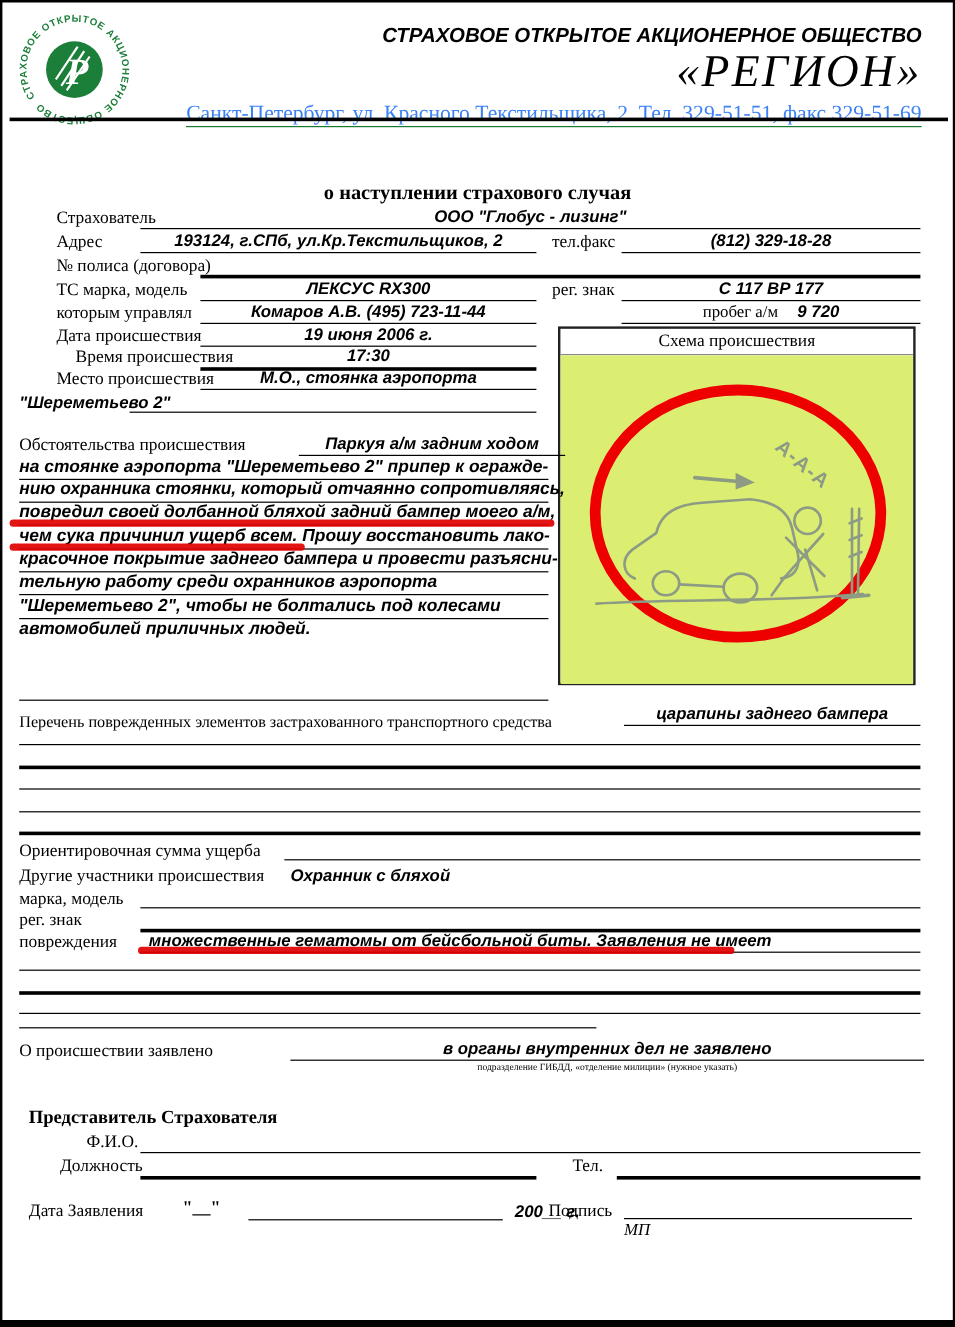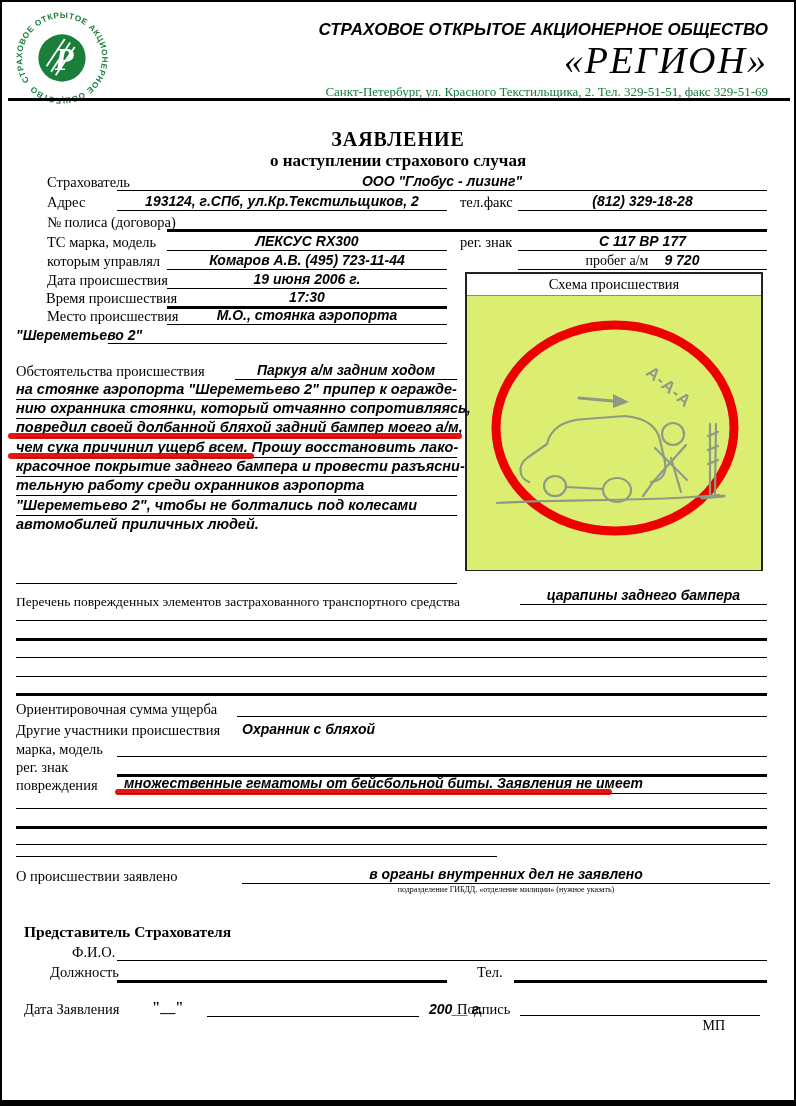--- a/index.html
+++ b/index.html
@@ -17,33 +17,33 @@
   .rule.thick{border-top-width:3px;}
   .redmark{position:absolute;height:6px;background:#e10000;border-radius:3px;opacity:.92;}
   .crow{position:absolute;left:14px;width:441px;height:19px;border-bottom:1px solid #000;
         font-family:"Liberation Sans",sans-serif;font-weight:bold;font-style:italic;
         font-size:14.5px;line-height:18px;white-space:nowrap;}
   .crow.nob{border-bottom:none;}
   .hdr-type{position:absolute;right:26px;top:18px;font-family:"Liberation Sans",sans-serif;
         font-weight:bold;font-style:italic;font-size:17px;white-space:nowrap;}
   .hdr-name{position:absolute;right:26px;top:36px;font-style:italic;font-size:38px;
         letter-spacing:2px;white-space:nowrap;}
-  .hdr-addr{position:absolute;right:26px;top:82px;font-size:13px;color:#15803d;
+  .hdr-addr{position:absolute;right:26px;top:82px;font-size:18px;color:#3b82f6;
         border-bottom:1px solid #157a2e;padding-bottom:0px;white-space:nowrap;}
   .title1{position:absolute;left:0;right:0;top:126px;text-align:center;font-weight:bold;
         font-size:20px;letter-spacing:1px;}
   .title2{position:absolute;left:0;right:0;top:149px;text-align:center;font-weight:bold;font-size:17px;}
   .schema{position:absolute;left:463px;top:270px;width:298px;height:299px;border:2px solid #222;
         box-sizing:border-box;background:#fff;}
   .schema-title{height:21px;line-height:20px;text-align:center;font-size:14.5px;
         border-bottom:1px solid #888;}
   .smallprint{position:absolute;left:240px;top:883px;width:528px;text-align:center;
         font-size:8px;font-weight:normal;letter-spacing:0px;}
   .reptitle{position:absolute;left:22px;top:921px;font-weight:bold;font-size:15.5px;}
-  .mp{position:absolute;left:518px;top:1016px;width:205px;text-align:right;font-size:14px;}
+  .mp{position:absolute;left:518px;top:1016px;width:205px;text-align:left;font-size:14px;font-style:italic;}
 </style>
 </head>
 <body>
 
 <div class="page">
 
   <svg class="abs" style="left:10px;top:6px;" width="100" height="100" viewBox="0 0 110 110">
     <defs>
       <path id="ring" d="M55,11 a44,44 0 1 1 -0.01,0" fill="none"></path>
     </defs>
@@ -55,21 +55,20 @@
     <circle cx="55" cy="55" r="26" fill="#1b7f3a"></circle>
     <path d="M38,64 L58,34 M43,70 L64,38 M48,74 L69,43" stroke="#fff" stroke-width="2" fill="none"></path>
     <text x="47" y="68" font-size="34" font-weight="bold" font-style="italic" fill="#fff" font-family="'Liberation Serif',serif">Р</text>
   </svg>
 
   <div class="hdr-type">СТРАХОВОЕ ОТКРЫТОЕ АКЦИОНЕРНОЕ ОБЩЕСТВО</div>
   <div class="hdr-name">«РЕГИОН»</div>
   <div class="hdr-addr">Санкт-Петербург, ул. Красного Текстильщика, 2. Тел. 329-51-51, факс 329-51-69</div>
   <div class="rule thick" style="left:6px;width:782px;top:96px;"></div>
 
-  <div class="title1">ЗАЯВЛЕНИЕ</div>
   <div class="title2">о наступлении страхового случая</div>
 
   <div class="lbl" style="left:45px;top:172px;">Страхователь</div>
   <div class="field" style="left:115px;top:170px;width:650px;">
     <span class="val">ООО "Глобус - лизинг"</span>
   </div>
 
   <div class="lbl" style="left:45px;top:192px;">Адрес</div>
   <div class="field" style="left:115px;top:190px;width:330px;">
     <span class="val">193124, г.СПб, ул.Кр.Текстильщиков, 2</span>
@@ -98,21 +97,21 @@
   <div class="field" style="left:516px;top:249px;width:249px;">
     <span class="lbl-in">пробег а/м</span>&nbsp;&nbsp;&nbsp;
     <span class="val">9 720</span>
   </div>
 
   <div class="lbl" style="left:45px;top:270px;">Дата происшествия</div>
   <div class="field" style="left:165px;top:268px;width:280px;">
     <span class="val">19 июня 2006 г.</span>
   </div>
 
-  <div class="lbl" style="left:44px;top:288px;">Время происшествия</div>
+  <div class="lbl" style="left:61px;top:288px;">Время происшествия</div>
   <div class="field thickline" style="left:165px;top:286px;width:280px;">
     <span class="val">17:30</span>
   </div>
 
   <div class="lbl" style="left:45px;top:306px;">Место происшествия</div>
   <div class="field" style="left:165px;top:304px;width:280px;">
     <span class="val">М.О., стоянка аэропорта</span>
   </div>
   <div class="abs val" style="left:14px;top:325px;">"Шереметьево 2"</div>
   <div class="rule" style="left:106px;top:341px;width:339px;"></div>
@@ -138,21 +137,21 @@
         <path d="M249,128 L248,198"></path>
         <path d="M241,140 L251,136 M241,154 L251,150 M241,168 L251,164"></path>
         <path d="M235,202 L257,200" stroke-width="3"></path>
       </g>
       <polygon points="146,98 162,106 146,112" fill="#8d9b85"></polygon>
       <text x="178" y="78" transform="rotate(40 178 78)" font-size="17" font-weight="bold" fill="#8d9b85" font-family="'Liberation Sans',sans-serif" letter-spacing="1">А-А-А</text>
     </svg>
   </div>
 
   <div class="lbl" style="left:14px;top:361px;">Обстоятельства происшествия</div>
-  <div class="field" style="left:233px;top:359px;width:222px;">
+  <div class="field" style="left:247px;top:359px;width:222px;">
     <span class="val">Паркуя а/м задним ходом</span>
   </div>
   <div class="crow" style="top:378px;">на стоянке аэропорта "Шереметьево 2" припер к  огражде-</div>
   <div class="crow" style="top:397px;">нию охранника стоянки, который отчаянно сопротивляясь,</div>
   <div class="crow" style="top:416px;">повредил своей долбанной бляхой задний бампер моего а/м,</div>
   <div class="crow" style="top:436px;">чем сука причинил ущерб всем. Прошу восстановить лако-</div>
   <div class="crow" style="top:474px;">тельную работу среди охранников аэропорта</div>
   <div class="crow" style="top:455px;">красочное покрытие заднего бампера и провести разъясни-</div>
   <div class="crow" style="top:494px;">"Шереметьево 2", чтобы не болтались под колесами</div>
   <div class="crow nob" style="top:513px;">автомобилей приличных людей.</div>

